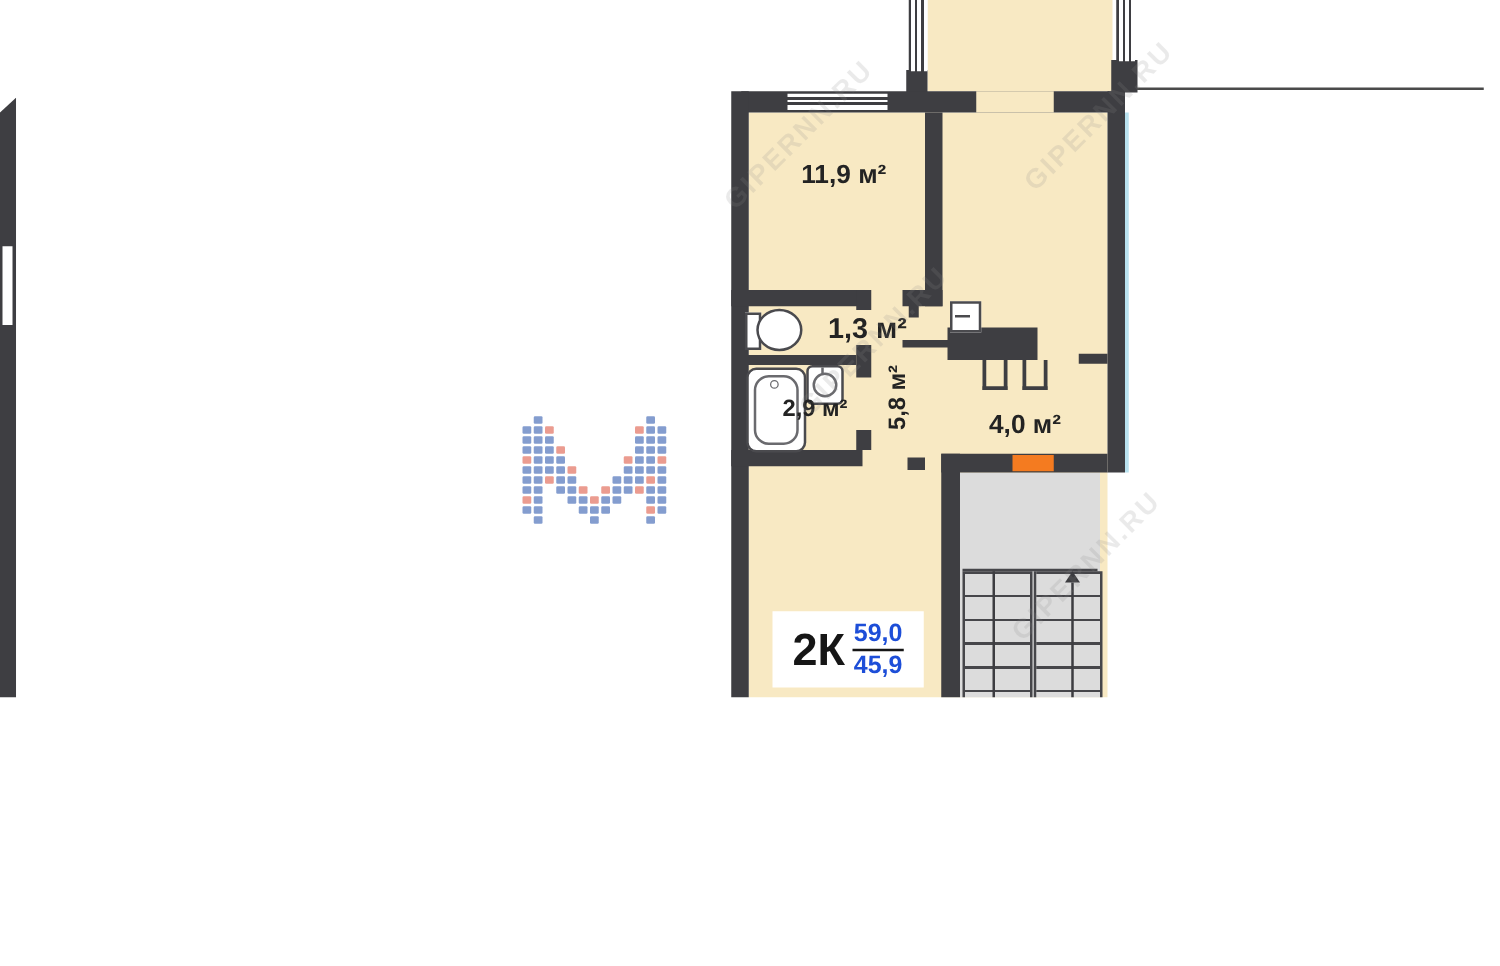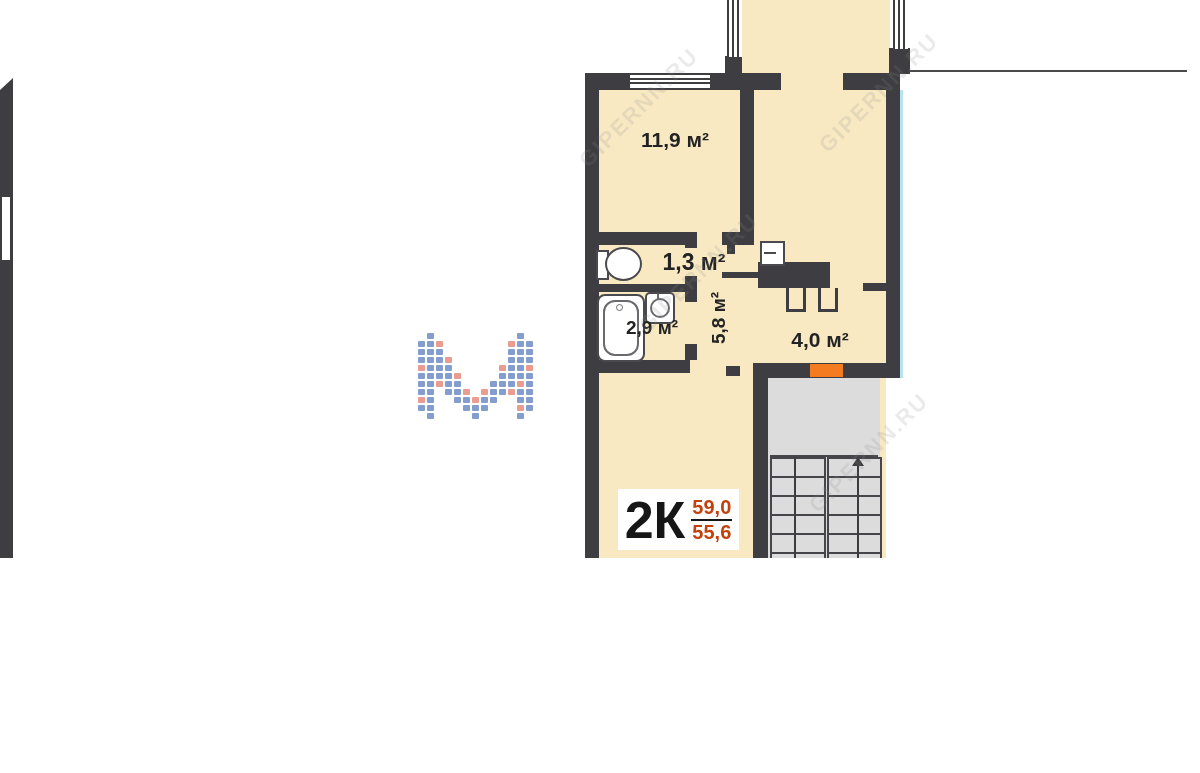--- a/index.html
+++ b/index.html
@@ -35,22 +35,22 @@
   .chair{position:absolute;width:14px;height:21px;z-index:4;
      border-left:3px solid #3e3e42;border-right:3px solid #3e3e42;border-bottom:3px solid #3e3e42;}
   .site-mark{position:absolute;z-index:7;color:var(--faint);opacity:.17;font-weight:bold;
      font-size:22px;letter-spacing:2px;transform:rotate(-45deg);white-space:nowrap;}
   .brand-text{position:absolute;z-index:8;font-weight:bold;font-size:46px;letter-spacing:1px;
      color:var(--brand);opacity:.82;white-space:nowrap;}
   .logo{position:absolute;z-index:8;}
   .logo .px{position:absolute;width:7px;height:6px;border-radius:1px;opacity:.85;}
   .apt-box{position:absolute;z-index:6;background:#fff;display:flex;align-items:center;
      justify-content:center;gap:6px;}
-  .apt-type{font-size:52px;font-weight:bold;color:#161616;line-height:1;}
-  .apt-frac{display:flex;flex-direction:column;align-items:center;color:#c2410c;
+  .apt-type{font-size:36px;font-weight:bold;color:#161616;line-height:1;}
+  .apt-frac{display:flex;flex-direction:column;align-items:center;color:#1d4ed8;
      font-size:20px;font-weight:bold;line-height:1.15;}
   .apt-frac .top{border-bottom:2px solid #161616;padding:0 1px;}
   .rot{transform:rotate(-90deg);}
 </style>
 </head>
 <body>
 
 <div class="canvas">
 
   <div class="abs" style="left:0;top:78px;width:13px;height:606px;background:var(--wall);z-index:2;
@@ -125,21 +125,21 @@
   <div class="label" style="left:600px;top:125px;width:150px;height:30px;">11,9 м²</div>
   <div class="label" style="left:628px;top:250px;width:60px;height:24px;font-size:23px;margin-left:36px;">1,3 м²</div>
   <div class="label" style="left:620px;top:316px;width:64px;height:24px;font-size:19px;">2,9 м²</div>
   <div class="label rot" style="left:688px;top:288px;width:62px;height:60px;font-size:19px;">5,8 м²</div>
   <div class="label" style="left:780px;top:326px;width:80px;height:28px;">4,0 м²</div>
 
   <div class="apt-box" style="left:618px;top:489px;width:121px;height:61px;">
     <span class="apt-type">2К</span>
     <span class="apt-frac">
       <span class="top">59,0</span>
-      <span>55,6</span>
+      <span>45,9</span>
     </span>
   </div>
 
   <div class="site-mark" style="left:560px;top:95px;">GIPERNN.RU</div>
   <div class="site-mark" style="left:800px;top:80px;">GIPERNN.RU</div>
   <div class="site-mark" style="left:620px;top:260px;">GIPERNN.RU</div>
   <div class="site-mark" style="left:790px;top:440px;">GIPERNN.RU</div>
   <div class="site-mark" style="left:600px;top:660px;">GIPERNN.RU</div>
 
   <div class="logo" style="left:418px;top:333px;width:117px;height:88px;">

